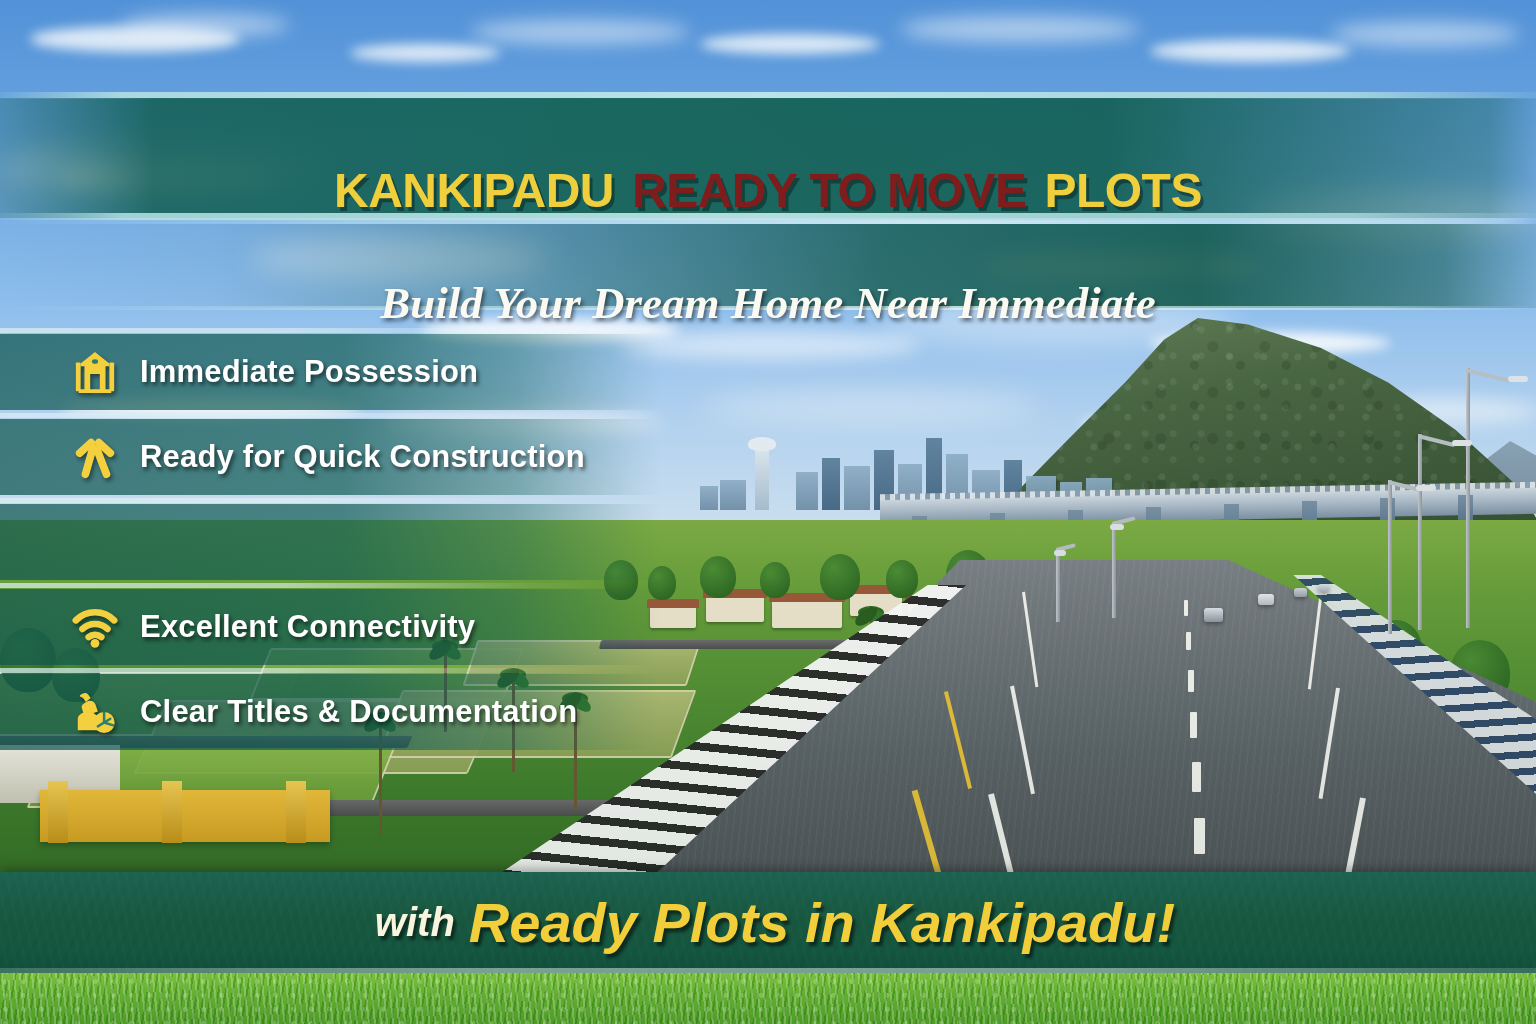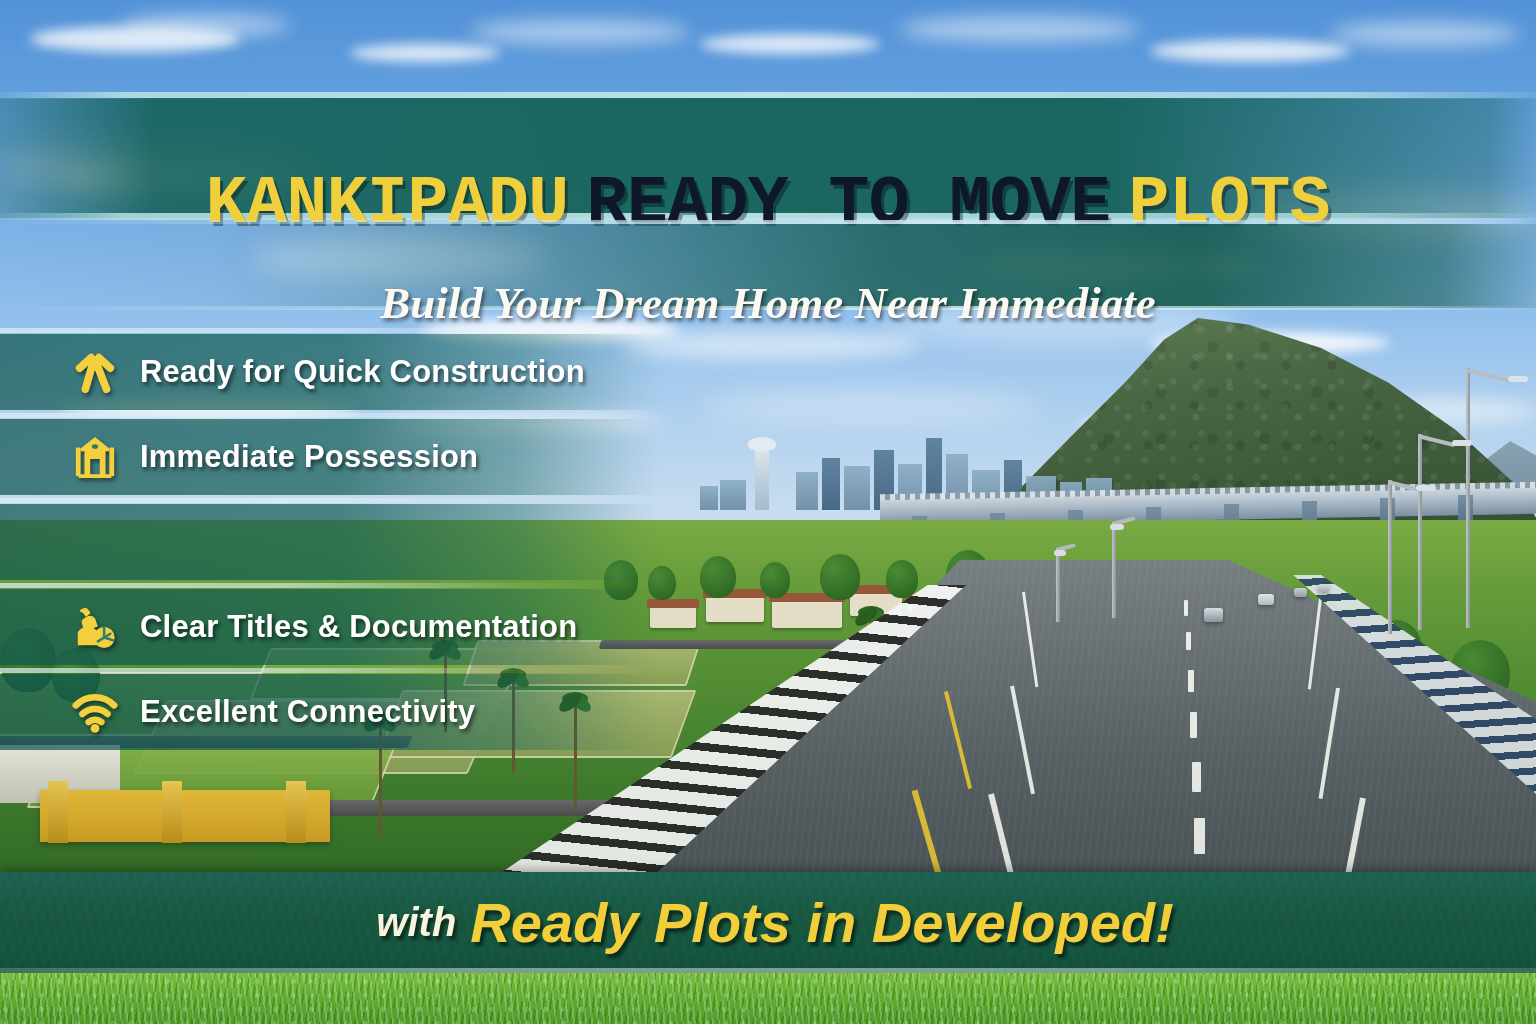--- a/index.html
+++ b/index.html
@@ -165,27 +165,27 @@
   }
   .title-rule{
     position:absolute;left:0;width:1536px;height:7px;
     background:linear-gradient(90deg,rgba(170,220,225,.10) 0%,rgba(182,226,228,.85) 8%,rgba(196,234,234,.9) 50%,rgba(182,226,228,.75) 88%,rgba(170,220,225,.10) 100%);
   }
   .title-rule.top{top:92px;}
   .title-rule.bot{top:213px;}
   .title-text{
     position:absolute;left:0;top:98px;width:1536px;height:120px;
     display:flex;align-items:center;justify-content:center;
-    font-size:68px;font-weight:bold;letter-spacing:-.5px;
-    font-family:Liberation Mono, monospace;
+    font-size:48px;font-weight:bold;letter-spacing:-.5px;
+    font-family:Liberation Sans, sans-serif;
     text-shadow:3px 4px 0 rgba(0,0,0,.35);
     white-space:nowrap;
   }
   .t-gold{color:#f0cf3c;}
-  .t-cream{color:#0f172a;}
+  .t-cream{color:#7f1d1d;}
 
   
   .sub-band{
     position:absolute;left:0;top:224px;width:1536px;height:84px;
     background:linear-gradient(90deg,rgba(15,80,70,0) 0%,rgba(15,80,70,.04) 14%,rgba(16,84,72,.35) 34%,rgba(17,88,74,.78) 58%,rgba(17,88,74,.88) 78%,rgba(17,88,74,.55) 94%,rgba(17,88,74,.15) 100%);
   }
   .sub-rule{
     position:absolute;left:0;width:1536px;height:4px;
     background:linear-gradient(90deg,rgba(200,235,235,0) 0%,rgba(205,238,238,.55) 30%,rgba(225,245,245,.8) 62%,rgba(205,238,238,.5) 90%,rgba(200,235,235,0) 100%);
   }
@@ -510,52 +510,68 @@
   <div class="sub-rule bot"></div>
   <h2 class="sub-text">Build Your Dream Home Near Immediate</h2>
 
   <div class="features">
 
     <div class="frow">
       <div class="hl"></div>
       <div class="band"></div>
       <div class="inner">
         <svg class="ficon" viewBox="0 0 48 48">
-          <g stroke="#f4cf3e" stroke-width="8" stroke-linecap="round" fill="none">
-            <path d="M8 20 L20 9"></path>
-            <path d="M40 20 L28 9"></path>
-            <path d="M22 14 L14 42"></path>
-            <path d="M26 16 L36 42"></path>
-          </g>
-        </svg>
-        <span class="flabel">Ready for Quick Construction</span>
-      </div>
-    </div>
-
-    <div class="frow">
-      <div class="hl"></div>
-      <div class="band"></div>
-      <div class="inner">
-        <svg class="ficon" viewBox="0 0 48 48">
           <g fill="#f4cf3e">
             <path d="M24 3 L9 15 L9 18 L13 18 L13 42 L7 42 L7 46 L41 46 L41 42 L35 42 L35 18 L39 18 L39 15 Z
                      M19 26 L29 26 L29 42 L19 42 Z"></path>
             <ellipse cx="24" cy="13" rx="4.4" ry="3.4" fill="#f4cf3e"></ellipse>
             <rect x="4" y="14" width="5" height="30" rx="1"></rect>
             <rect x="39" y="14" width="5" height="30" rx="1"></rect>
           </g>
           <ellipse cx="24" cy="13" rx="3.2" ry="2.4" fill="#2b7a6c"></ellipse>
         </svg>
         <span class="flabel">Immediate Possession</span>
       </div>
     </div>
 
     <div class="frow">
       <div class="hl"></div>
       <div class="band"></div>
+      <div class="inner">
+        <svg class="ficon" viewBox="0 0 48 48">
+          <g stroke="#f4cf3e" stroke-width="8" stroke-linecap="round" fill="none">
+            <path d="M8 20 L20 9"></path>
+            <path d="M40 20 L28 9"></path>
+            <path d="M22 14 L14 42"></path>
+            <path d="M26 16 L36 42"></path>
+          </g>
+        </svg>
+        <span class="flabel">Ready for Quick Construction</span>
+      </div>
+    </div>
+
+    <div class="frow">
+      <div class="hl"></div>
+      <div class="band"></div>
+    </div>
+
+    <div class="frow">
+      <div class="hl"></div>
+      <div class="band"></div>
+      <div class="inner">
+        <svg class="ficon" viewBox="0 0 48 48">
+          <g fill="none" stroke="#f4cf3e" stroke-linecap="round">
+            <path d="M4 17 A28 28 0 0 1 44 17" stroke-width="7"></path>
+            <path d="M11 26 A19 19 0 0 1 37 26" stroke-width="7"></path>
+            <path d="M17.5 34.5 A10 10 0 0 1 30.5 34.5" stroke-width="7"></path>
+          </g>
+          <circle cx="24" cy="41" r="4.6" fill="#f4cf3e"></circle>
+        </svg>
+        <span class="flabel">Excellent Connectivity</span>
+      </div>
     </div>
 
     <div class="frow">
       <div class="hl"></div>
       <div class="band"></div>
       <div class="inner">
         <svg class="ficon" viewBox="0 0 48 48">
           <g fill="#f4cf3e">
             <path d="M8 7 c3-3 7-4 9-1 l2.5 3.5 -5 4 -2.6-3.6 c-1.3-1.8-3-1.1-3.9 -2.9z"></path>
             <path d="M14 14 c4-3 9-2 10.5 2.2 l2.5 7.3 -14 5 -2.6-8 C9.6 17 11 16 14 14z"></path>
@@ -565,44 +581,28 @@
           <g stroke="#2f7f6f" stroke-width="2.6" stroke-linecap="round">
             <path d="M27 39 L40 31"></path>
             <path d="M33.5 35 L33.5 24.5"></path>
             <path d="M33.5 35 L43 38"></path>
           </g>
         </svg>
         <span class="flabel">Clear Titles &amp; Documentation</span>
       </div>
     </div>
 
-    <div class="frow">
-      <div class="hl"></div>
-      <div class="band"></div>
-      <div class="inner">
-        <svg class="ficon" viewBox="0 0 48 48">
-          <g fill="none" stroke="#f4cf3e" stroke-linecap="round">
-            <path d="M4 17 A28 28 0 0 1 44 17" stroke-width="7"></path>
-            <path d="M11 26 A19 19 0 0 1 37 26" stroke-width="7"></path>
-            <path d="M17.5 34.5 A10 10 0 0 1 30.5 34.5" stroke-width="7"></path>
-          </g>
-          <circle cx="24" cy="41" r="4.6" fill="#f4cf3e"></circle>
-        </svg>
-        <span class="flabel">Excellent Connectivity</span>
-      </div>
-    </div>
-
   </div>
 
   <div class="cta-band">
     <div class="cta-tex"></div>
   </div>
   <div class="cta-rule"></div>
   <div class="cta-text">
     <span class="cta-with">with</span>
-    <span class="cta-gold">Ready Plots in Developed!</span>
+    <span class="cta-gold">Ready Plots in Kankipadu!</span>
   </div>
 
   <div class="grass">
     <div class="grass-tex"></div>
   </div>
 
 </div>
 
 </body></html>

